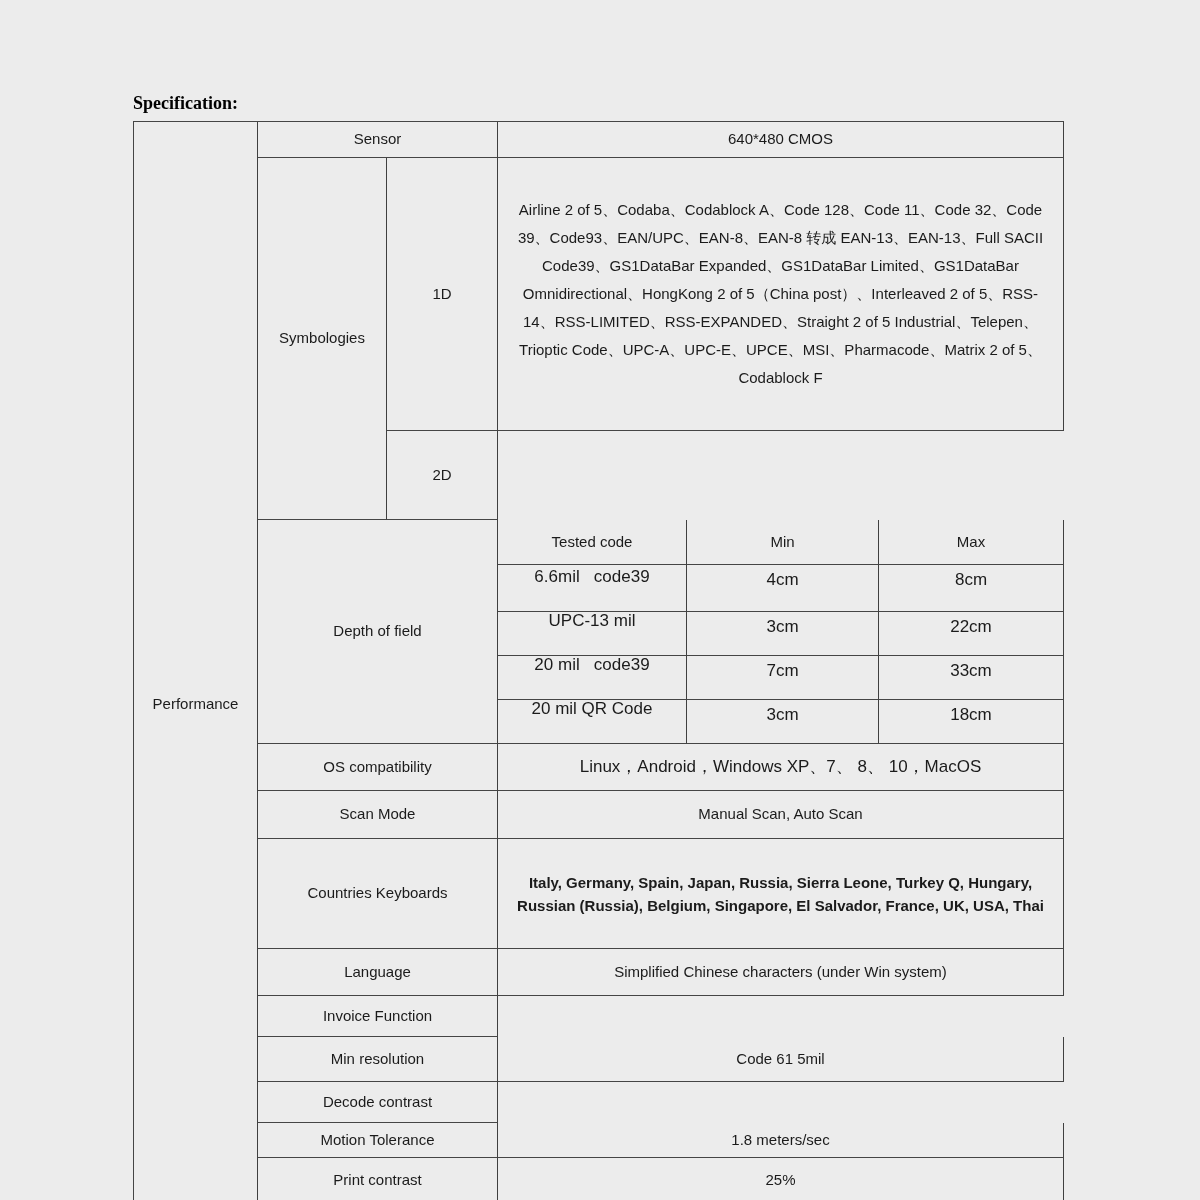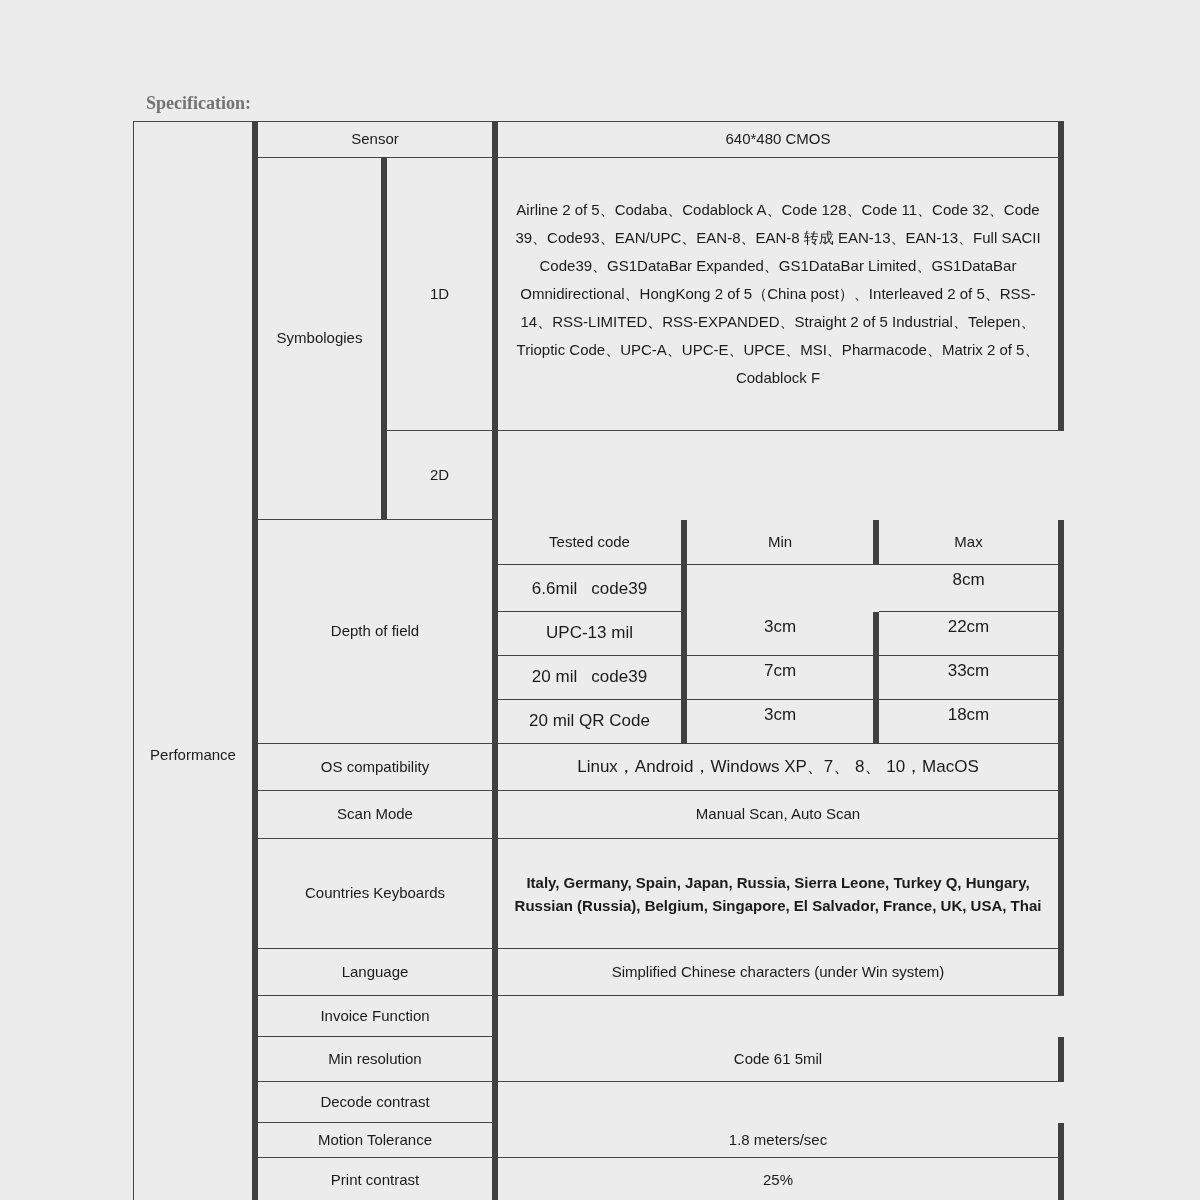--- a/index.html
+++ b/index.html
@@ -5,45 +5,45 @@
   * { margin:0; padding:0; box-sizing:border-box; }
   html,body { width:1200px; height:1200px; overflow:hidden; }
   body {
     background:#ececec;
     font-family:"Liberation Sans","DejaVu Sans",sans-serif;
     color:#1b1b1b;
   }
   .page-title {
     position:absolute; left:133px; top:93px;
     font-family:"Liberation Serif","DejaVu Serif",serif;
-    font-weight:bold; font-size:18px; color:#737373;margin-left:13px;
+    font-weight:bold; font-size:18px; color:#000000;
   }
   .tbl {
     position:absolute; left:133px; top:121px;
     display:grid;
     grid-template-columns:124px 129px 111px 189px 192px 185px;
     grid-template-rows:36px 273px 89px 45px 47px 44px 44px 44px 47px 48px 110px 47px 41px 45px 41px 35px 45px;
     border-top:1px solid #454545;
     border-left:1px solid #454545;
   }
   .c {
-    border-right:6px solid #404040;
+    border-right:1px solid #404040;
     border-bottom:1px solid #454545;
     display:flex; align-items:center; justify-content:center;
     text-align:center; font-size:15px; line-height:1.25;
     padding:2px 6px;
   }
   .lg { font-size:17px; }
   .wrap { line-height:28px; padding:4px 14px; }
   .multi { line-height:23px; padding:4px 16px;font-weight:bold; }
-  .tc { white-space:pre; align-items:flex-end; padding-bottom:12px; }
+  .tc { white-space:pre; align-items:flex-end; padding-bottom:24px; }
   .mm { align-items:flex-start; padding-top:4px; }
   .perf { position:relative; }
   .perf-label {
-    position:absolute; left:0; right:0; top:633px;
+    position:absolute; left:0; right:0; top:582px;
     transform:translateY(-50%); text-align:center;
   }
 </style>
 </head>
 <body>
 
 <div class="page-title">Specification:</div>
 
 <div class="tbl">
 
@@ -58,20 +58,21 @@
   <div class="c" style="grid-area:2/3/3/4">1D</div>
   <div class="c wrap" style="grid-area:2/4/3/7">Airline 2 of 5、Codaba、Codablock A、Code 128、Code 11、Code 32、Code 39、Code93、EAN/UPC、EAN-8、EAN-8 转成 EAN-13、EAN-13、Full SACII Code39、GS1DataBar Expanded、GS1DataBar Limited、GS1DataBar Omnidirectional、HongKong 2 of 5（China post）、Interleaved 2 of 5、RSS-14、RSS-LIMITED、RSS-EXPANDED、Straight 2 of 5 Industrial、Telepen、Trioptic Code、UPC-A、UPC-E、UPCE、MSI、Pharmacode、Matrix 2 of 5、Codablock F</div>
   <div class="c" style="grid-area:3/3/4/4">2D</div>
 
   <div class="c" style="grid-area:4/2/9/4">Depth of field</div>
   <div class="c" style="grid-area:4/5/5/6">Min</div>
   <div class="c" style="grid-area:4/4/5/5">Tested code</div>
   <div class="c" style="grid-area:4/6/5/7">Max</div>
 
   <div class="c tc lg" style="grid-area:5/4/6/5">6.6mil   code39</div>
+  <div class="c mm lg" style="grid-area:5/5/6/6">4cm</div>
   <div class="c mm lg" style="grid-area:5/6/6/7">8cm</div>
 
   <div class="c tc lg" style="grid-area:6/4/7/5">UPC-13 mil</div>
   <div class="c mm lg" style="grid-area:6/5/7/6">3cm</div>
   <div class="c mm lg" style="grid-area:6/6/7/7">22cm</div>
 
   <div class="c tc lg" style="grid-area:7/4/8/5">20 mil   code39</div>
   <div class="c mm lg" style="grid-area:7/5/8/6">7cm</div>
   <div class="c mm lg" style="grid-area:7/6/8/7">33cm</div>
 

